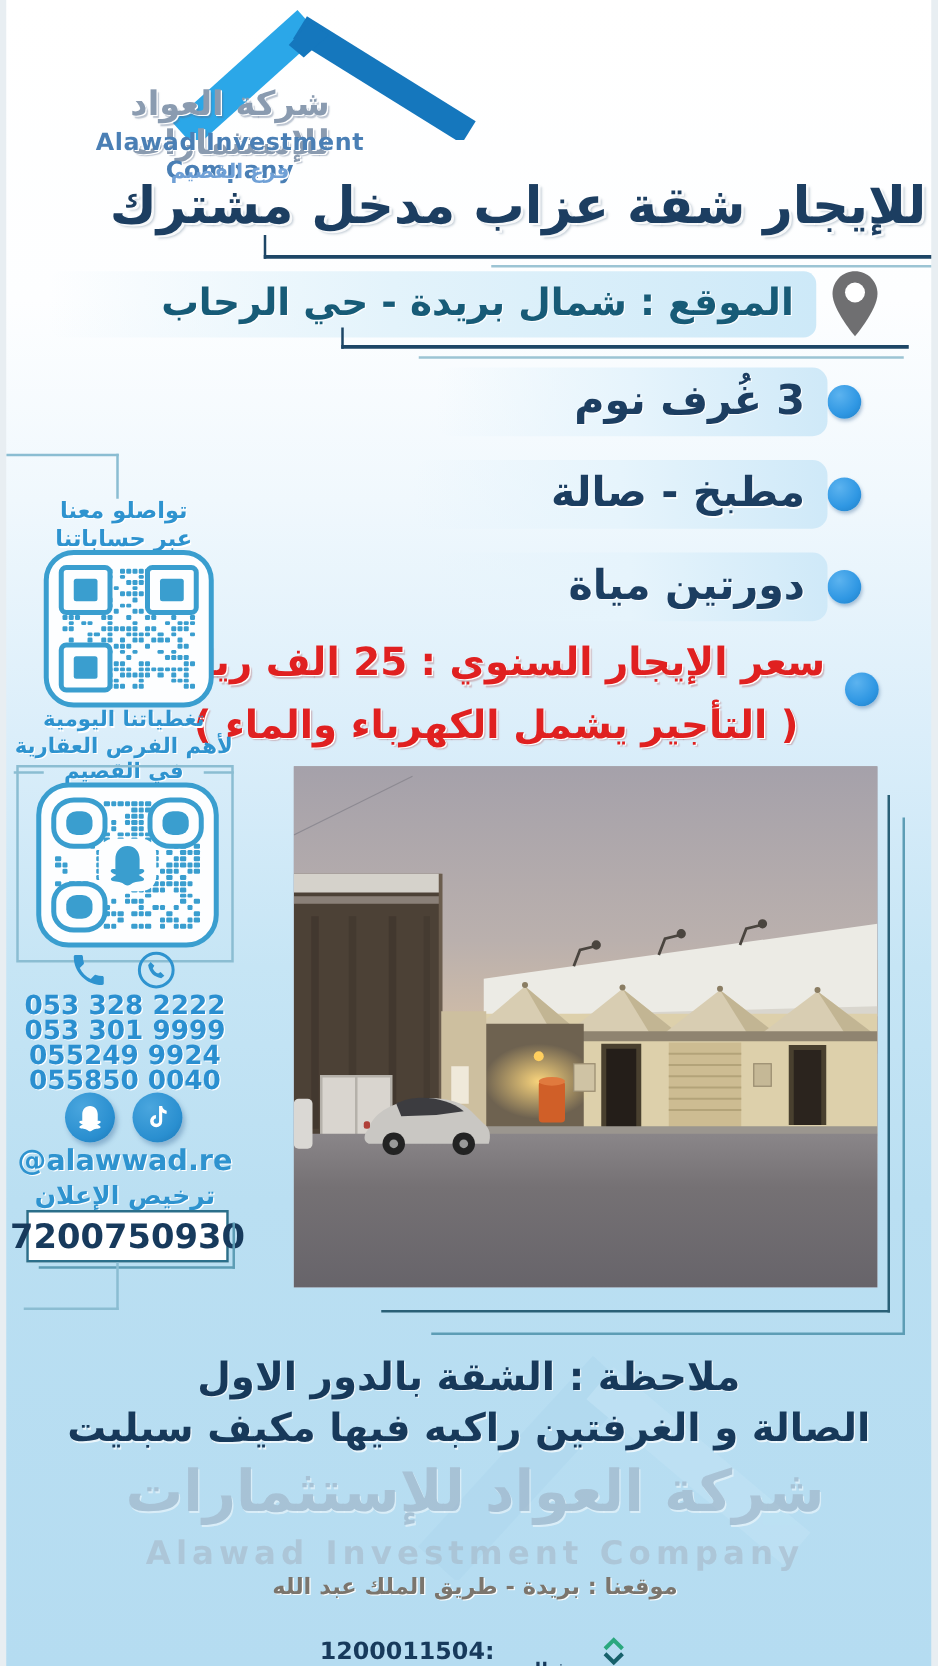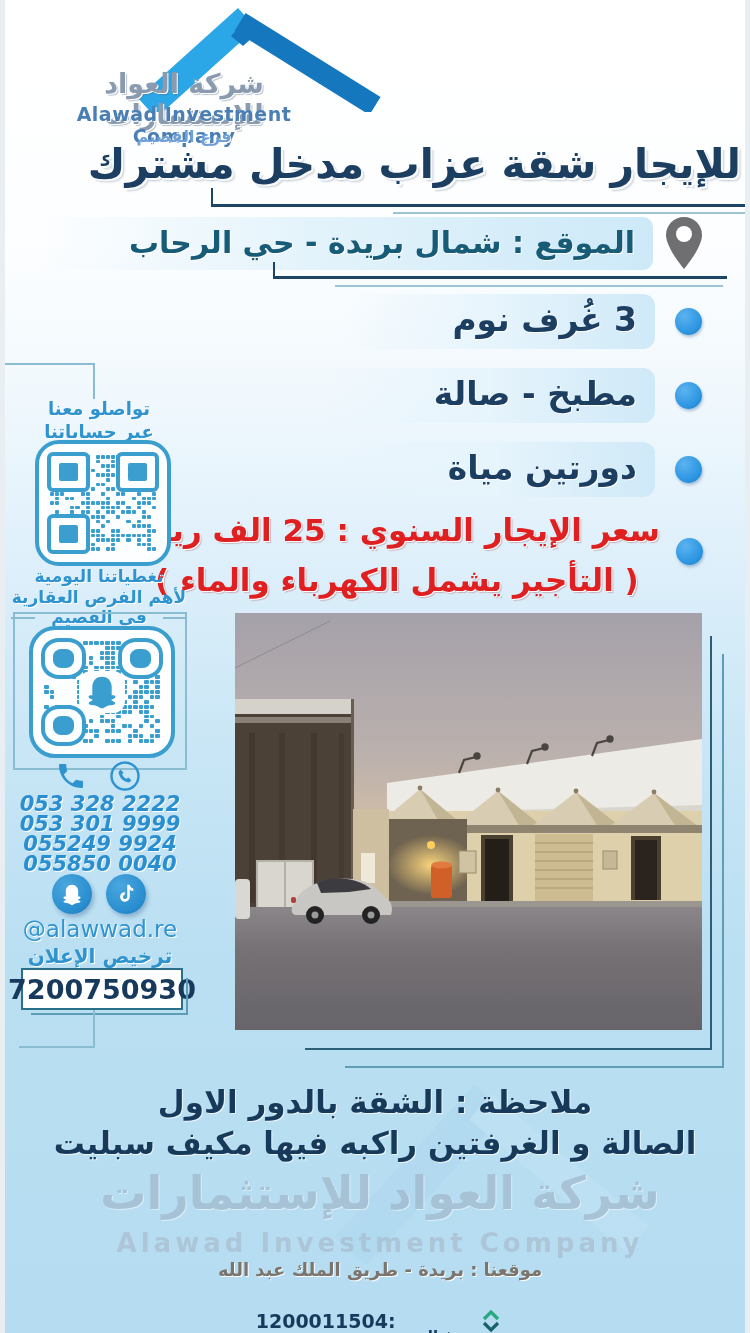--- a/index.html
+++ b/index.html
@@ -25,21 +25,21 @@
   .u2{top:201px;left:388px;width:358px;height:11px;border-bottom:2px solid #9cc4d4;}
   
   .location-row{top:214px;right:42px;height:58px;direction:rtl;display:flex;align-items:center;gap:12px;justify-content:center;}
   .location-pill{font-size:30px;font-weight:bold;color:#175b77;white-space:nowrap;
     padding:8px 18px 10px 90px;border-radius:10px;
     background:linear-gradient(to left,#cde9f8 0%,#e3f3fb 55%,rgba(227,243,251,0) 100%);
     text-shadow:1px 1px 0 rgba(255,255,255,.9);}
   .u3{top:262px;left:268px;width:452px;height:14px;border-bottom:3px solid #1d4666;border-left:2px solid #1d4666;}
   .u4{top:275px;left:330px;width:388px;height:10px;border-bottom:2px solid #9cc4d4;}
   
-  .feature{right:43px;height:54px;direction:rtl;display:flex;align-items:center;gap:20px;text-align:right;}
+  .feature{right:56px;height:54px;direction:rtl;display:flex;align-items:center;gap:0;text-align:right;}
   .f1{top:294px;} .f2{top:368px;} .f3{top:442px;}
   .bullet{width:27px;height:27px;border-radius:50%;flex:none;
     background:radial-gradient(circle at 35% 30%,#5cb3ef,#2f97e3 60%,#1e7dc4);
     box-shadow:1px 2px 3px rgba(40,90,140,.35);}
   .feature-label{font-size:33px;font-weight:bold;color:#1c3e61;white-space:nowrap;
     padding:6px 18px 10px 110px;border-radius:12px;
     background:linear-gradient(to left,#cfe9f8 0%,#e6f4fc 50%,rgba(230,244,252,0) 100%);
     text-shadow:1px 1px 0 rgba(255,255,255,.9);}
   
   .price-block{top:506px;right:42px;direction:rtl;display:flex;gap:16px;align-items:flex-start;}
@@ -63,27 +63,27 @@
   .finder.round{border-radius:40%;} .finder.round::after{border-radius:40%;}
   .coverage{left:6px;top:206px;width:176px;text-align:center;direction:rtl;
     font-size:17px;font-weight:bold;color:#2e93cf;line-height:1.22;text-shadow:1px 1px 0 #fff;}
   .coverage-last{display:flex;align-items:center;justify-content:center;gap:16px;}
   .dash{height:2px;background:#8bbdd2;width:24px;flex:none;}
   .qr2-outline{left:8px;top:252px;width:170px;height:154px;border:2px solid #8bbdd2;}
   .ghost-wrap{position:absolute;inset:0;display:flex;align-items:center;justify-content:center;}
   .ghost-bg{background:#fdfeff;border-radius:12px;padding:3px 6px;display:flex;}
   .icons-row{left:14px;top:398px;width:160px;display:flex;justify-content:center;align-items:center;gap:20px;}
   .phones{left:0;top:434px;width:190px;text-align:center;font-size:21px;font-weight:bold;color:#2a8fd0;
-    text-shadow:1px 1px 0 #fff;font-style:italic;}
+    text-shadow:1px 1px 0 #fff;}
   .phones div{height:20px;line-height:20px;}
   .socials{left:14px;top:514px;width:160px;display:flex;justify-content:center;gap:14px;}
   .social-circle{width:40px;height:40px;border-radius:50%;display:flex;align-items:center;justify-content:center;
     background:radial-gradient(circle at 35% 30%,#4aa6de,#2a8fd0 65%,#1d76b4);
     box-shadow:2px 3px 4px rgba(40,90,140,.35);}
-  .handle{left:0;top:556px;width:190px;text-align:center;font-size:23px;font-weight:normal;color:#2e93cf;
+  .handle{left:0;top:556px;width:190px;text-align:center;font-size:23px;font-weight:bold;color:#2e93cf;
     text-shadow:1px 1px 0 #fff;}
   .license-label{left:0;top:584px;width:190px;text-align:center;direction:rtl;
     font-size:20px;font-weight:bold;color:#2e93cf;text-shadow:1px 1px 0 #fff;}
   .license-box{left:16px;top:608px;width:158px;height:38px;background:#fff;border:2px solid #2b6f8a;
     display:flex;align-items:center;justify-content:center;
     font-size:27px;font-weight:bold;color:#173a5c;}
   .license-box::after{content:"";position:absolute;left:8px;right:-7px;top:8px;bottom:-7px;
     border-right:2px solid #5d9db5;border-bottom:2px solid #5d9db5;pointer-events:none;}
   .bracket-bottom{left:14px;top:650px;width:74px;height:36px;border-right:2px solid #8bbdd2;border-bottom:2px solid #8bbdd2;}
   

